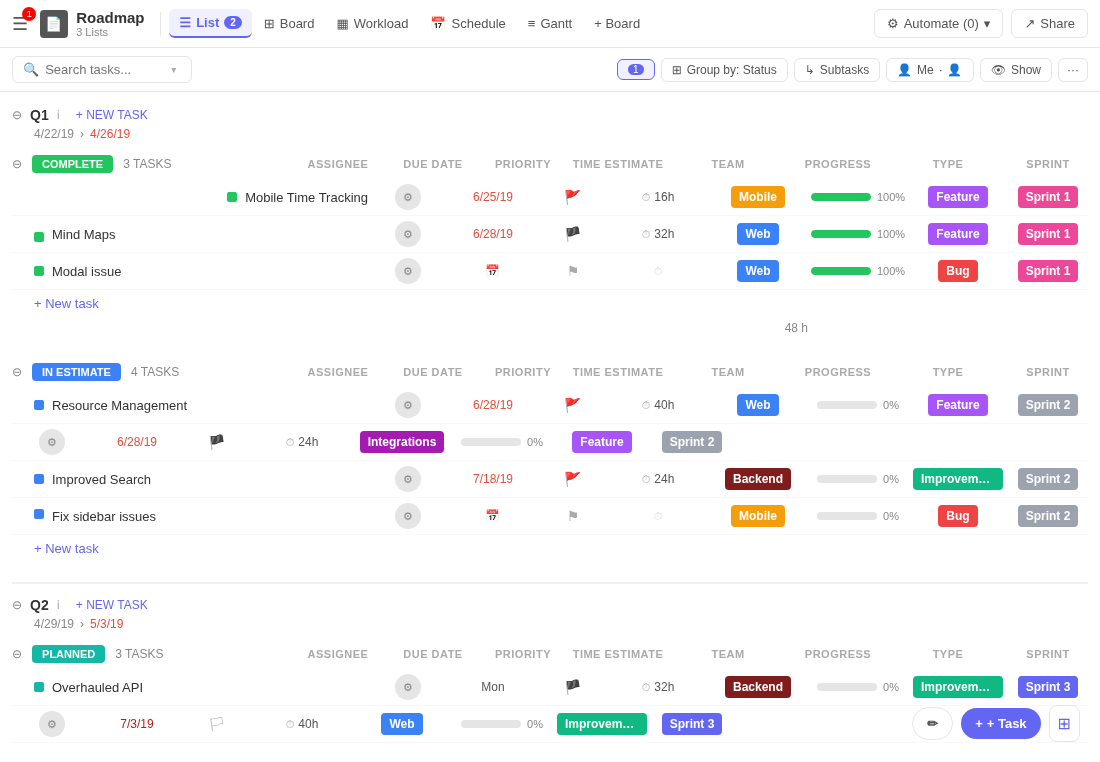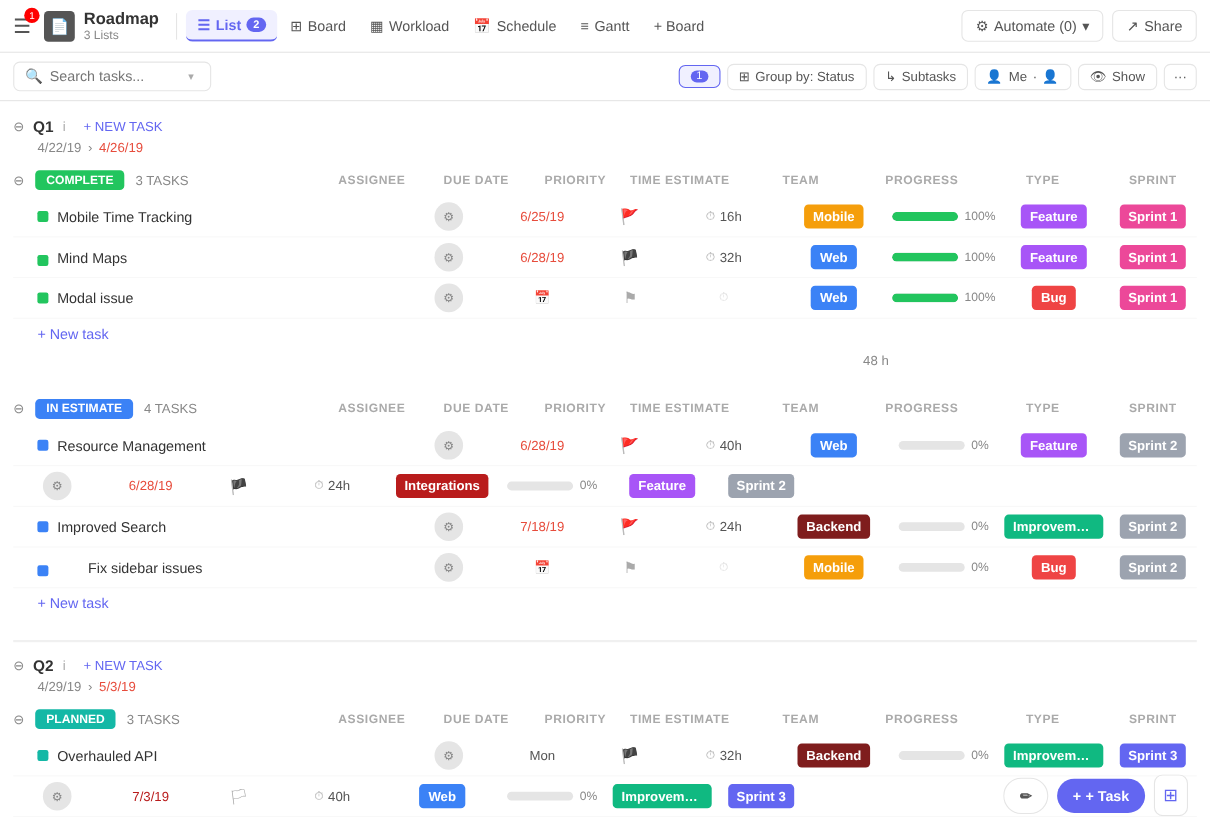--- a/index.html
+++ b/index.html
@@ -116,21 +116,21 @@
         <span style="width:90px;text-align:center;font-size:11px;color:#aaa;font-weight:600;letter-spacing:0.5px;">DUE DATE</span>
         <span style="width:70px;text-align:center;font-size:11px;color:#aaa;font-weight:600;letter-spacing:0.5px;">PRIORITY</span>
         <span style="width:100px;text-align:center;font-size:11px;color:#aaa;font-weight:600;letter-spacing:0.5px;">TIME ESTIMATE</span>
         <span style="width:100px;text-align:center;font-size:11px;color:#aaa;font-weight:600;letter-spacing:0.5px;">TEAM</span>
         <span style="width:100px;text-align:center;font-size:11px;color:#aaa;font-weight:600;letter-spacing:0.5px;">PROGRESS</span>
         <span style="width:100px;text-align:center;font-size:11px;color:#aaa;font-weight:600;letter-spacing:0.5px;">TYPE</span>
         <span style="width:80px;text-align:center;font-size:11px;color:#aaa;font-weight:600;letter-spacing:0.5px;">SPRINT</span>
       </div>
 
       <div style="display:flex;align-items:center;padding:5px 0;border-bottom:1px solid #f8f8f8;min-height:36px;cursor:pointer;">
-        <div style="display:flex;align-items:center;flex:1;min-width:200px;padding-left:22px;">
+        <div style="display:flex;align-items:center;flex:1;min-width:200px;padding-left:22px;justify-content:flex-end;">
           <span style="width:10px;height:10px;border-radius:2px;margin-right:8px;flex-shrink:0;background:#22c55e;"></span>
           <span style="font-size:13px;color:#333;">Mobile Time Tracking</span>
         </div>
         <div style="width:80px;display:flex;justify-content:center;">
           <div style="width:26px;height:26px;border-radius:50%;background:#e5e5e5;display:flex;align-items:center;justify-content:center;font-size:11px;color:#888;">⚙</div>
         </div>
         <div style="width:90px;text-align:center;font-size:12px;color:#e74c3c;">6/25/19</div>
         <div style="width:70px;text-align:center;font-size:14px;">🚩</div>
         <div style="width:100px;text-align:center;display:flex;align-items:center;justify-content:center;gap:4px;font-size:12px;color:#555;">
           <span style="color:#aaa;font-size:11px;">⏱</span>
@@ -272,21 +272,21 @@
         <div style="width:80px;display:flex;justify-content:center;">
           <div style="width:26px;height:26px;border-radius:50%;background:#e5e5e5;display:flex;align-items:center;justify-content:center;font-size:11px;color:#888;">⚙</div>
         </div>
         <div style="width:90px;text-align:center;font-size:12px;color:#e74c3c;">6/28/19</div>
         <div style="width:70px;text-align:center;font-size:14px;color:#f59e0b;">🏴</div>
         <div style="width:100px;text-align:center;display:flex;align-items:center;justify-content:center;gap:4px;font-size:12px;color:#555;">
           <span style="color:#aaa;font-size:11px;">⏱</span>
           <span>24h</span>
         </div>
         <div style="width:100px;display:flex;justify-content:center;">
-          <span style="padding:4px 8px;border-radius:4px;font-size:12px;font-weight:600;color:#fff;background:#b91c1c;">Integrations</span>
+          <span style="padding:4px 8px;border-radius:4px;font-size:12px;font-weight:600;color:#fff;background:#a21caf;">Integrations</span>
         </div>
         <div style="width:100px;display:flex;align-items:center;justify-content:center;gap:6px;">
           <div style="width:60px;height:8px;background:#e5e5e5;border-radius:4px;overflow:hidden;">
             <div style="width:0%;height:100%;background:#22c55e;border-radius:4px;"></div>
           </div>
           <span style="font-size:11px;color:#888;">0%</span>
         </div>
         <div style="width:100px;display:flex;justify-content:center;">
           <span style="padding:4px 8px;border-radius:4px;font-size:12px;font-weight:600;color:#fff;background:#a855f7;">Feature</span>
         </div>
@@ -320,21 +320,21 @@
         </div>
         <div style="width:100px;display:flex;justify-content:center;">
           <span style="padding:4px 8px;border-radius:4px;font-size:12px;font-weight:600;color:#fff;background:#10b981;max-width:90px;overflow:hidden;text-overflow:ellipsis;white-space:nowrap;">Improveme...</span>
         </div>
         <div style="width:80px;display:flex;justify-content:center;">
           <span style="padding:4px 8px;border-radius:4px;font-size:12px;font-weight:600;color:#fff;background:#9ca3af;">Sprint 2</span>
         </div>
       </div>
 
       <div style="display:flex;align-items:center;padding:5px 0;border-bottom:1px solid #f8f8f8;min-height:36px;cursor:pointer;">
-        <div style="display:flex;align-items:flex-end;flex:1;min-width:200px;padding-left:22px;gap:28px;">
+        <div style="display:flex;align-items:flex-start;flex:1;min-width:200px;padding-left:22px;">
           <span style="width:10px;height:10px;border-radius:2px;margin-right:8px;flex-shrink:0;background:#3b82f6;"></span>
           <span style="font-size:13px;color:#333;">Fix sidebar issues</span>
         </div>
         <div style="width:80px;display:flex;justify-content:center;">
           <div style="width:26px;height:26px;border-radius:50%;background:#e5e5e5;display:flex;align-items:center;justify-content:center;font-size:11px;color:#888;">⚙</div>
         </div>
         <div style="width:90px;text-align:center;font-size:12px;color:#aaa;">📅</div>
         <div style="width:70px;text-align:center;font-size:14px;color:#aaa;">⚑</div>
         <div style="width:100px;text-align:center;display:flex;align-items:center;justify-content:center;gap:4px;font-size:12px;color:#aaa;">
           <span style="color:#ddd;font-size:11px;">⏱</span>

